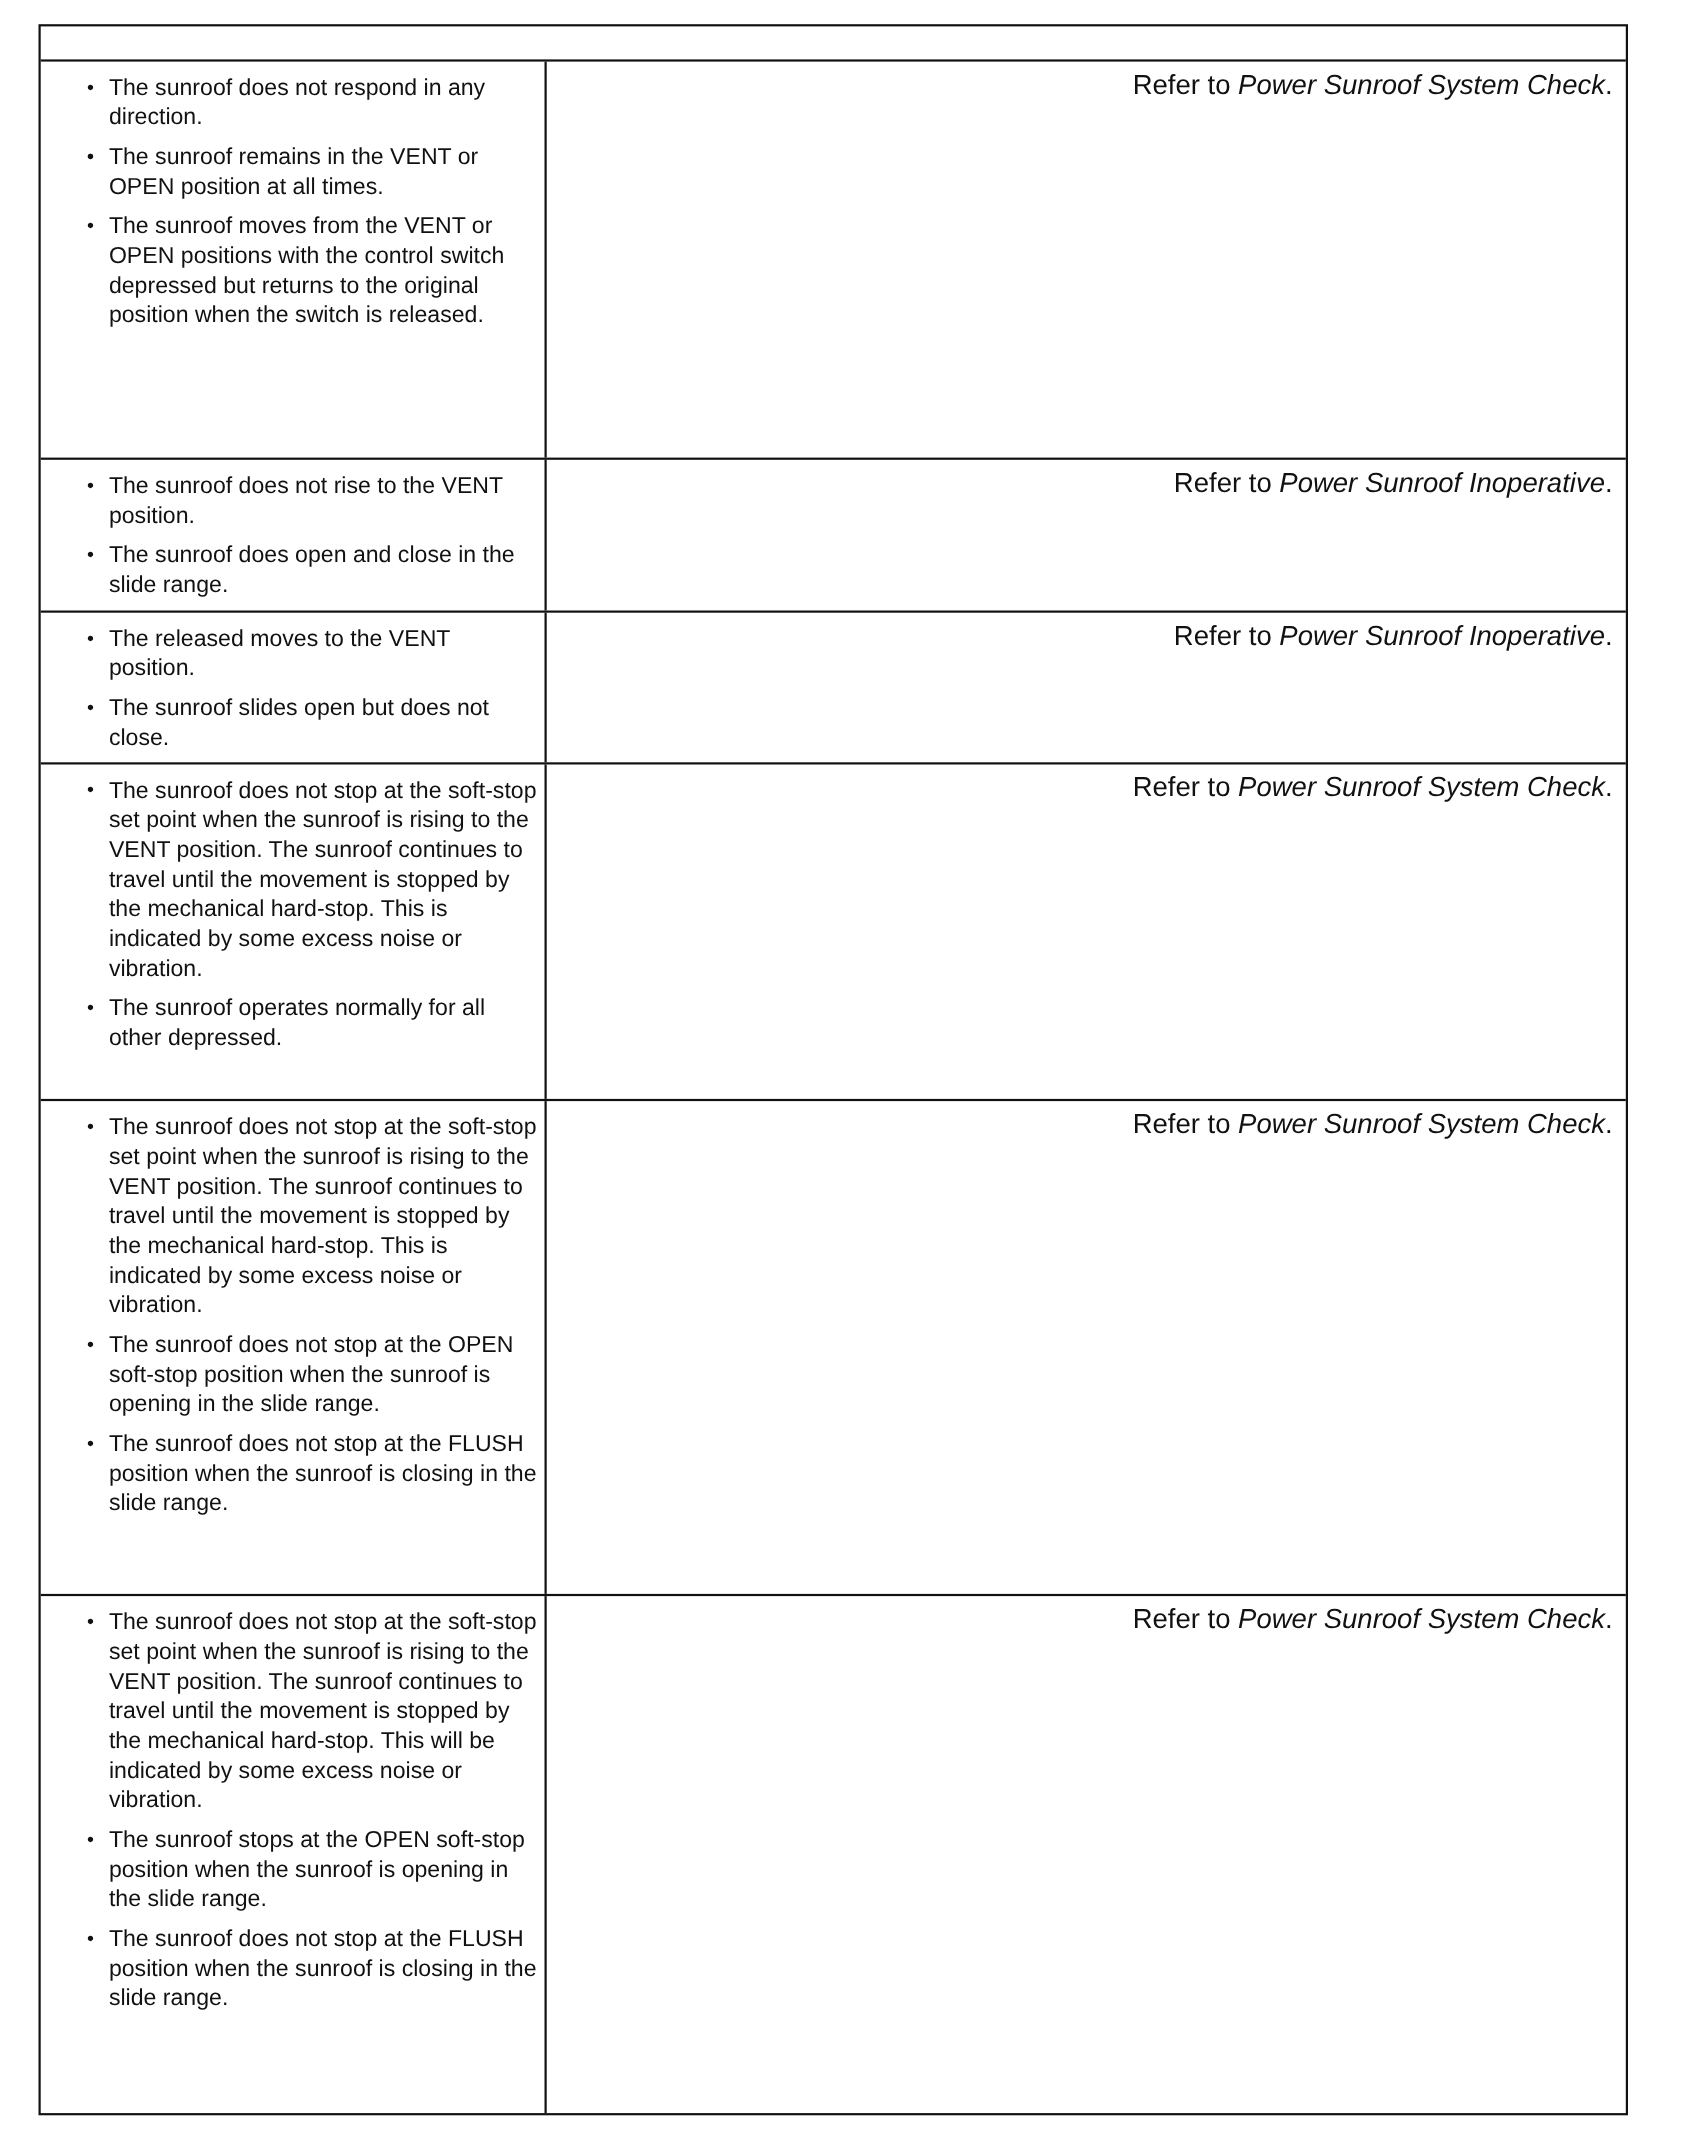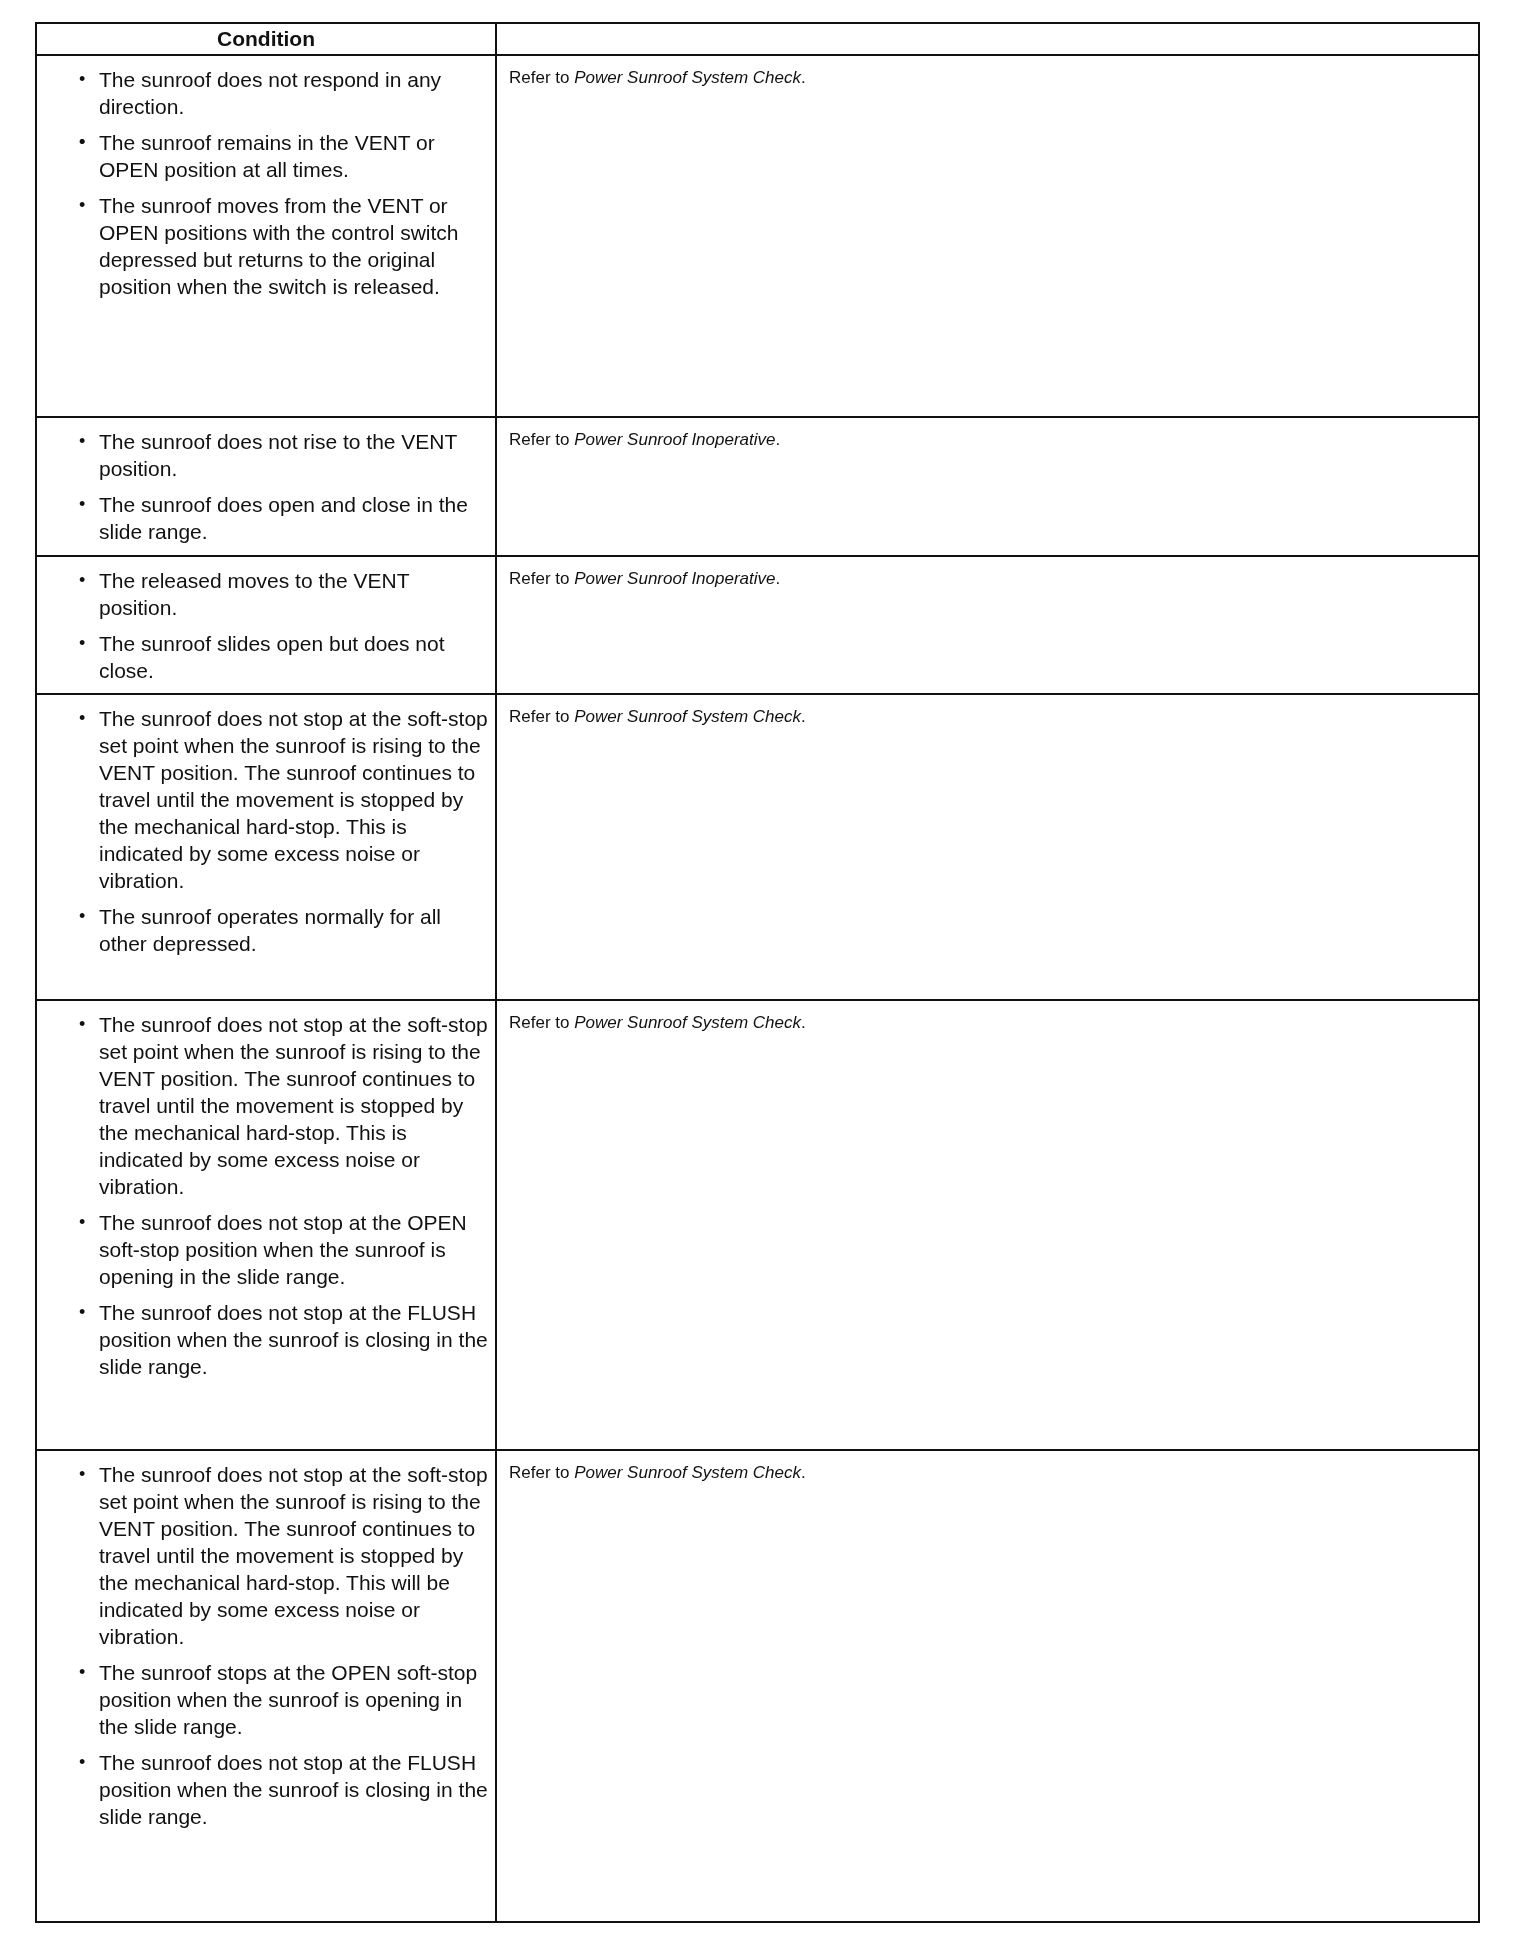--- a/index.html
+++ b/index.html
@@ -8,35 +8,34 @@
   .row { display:flex; border-top:2px solid #111; box-sizing:border-box; }
   .row.header { border-top:none; height:30px; }
   .cell { box-sizing:border-box; }
   .c1 { width:460px; border-right:2px solid #111; }
   .c2 { flex:1; }
   .header .cell { font-weight:bold; text-align:center; font-size:21px; line-height:30px; }
   .cond ul { list-style:none; margin:0; padding:10px 4px 6px 0; }
   .cond li { position:relative; padding-left:62px; font-size:21px; line-height:27px; margin-bottom:9px; }
   .cond li:last-child { margin-bottom:0; }
   .cond li .bullet { position:absolute; left:42px; top:0; font-size:18px; }
-  .act { padding:8px 12px; font-size:17px; line-height:27px; }
+  .act { padding:8px 12px; font-size:25px; line-height:27px;text-align:right; }
   .act i { font-style:italic; }
   .r1 { height:362px; }
   .r2 { height:139px; }
   .r3 { height:138px; }
   .r4 { height:306px; }
   .r5 { height:450px; }
   .r6 { height:472px; }
 </style>
 </head>
 <body>
 
 <div class="tbl">
   <div class="row header">
-    <div class="cell c1">Condition</div>
   </div>
   <div id="rows-container">
       <div class="row r1">
         <div class="cell c1 cond">
           <ul>
             <li><span class="bullet">•</span><span>The sunroof does not respond in any direction.</span></li>
             <li><span class="bullet">•</span></li>
             <li><span class="bullet">•</span><span>The sunroof remains in the VENT or OPEN position at all times.</span></li>
             <li><span class="bullet">•</span><span>The sunroof moves from the VENT or OPEN positions with the control switch depressed but returns to the original position when the switch is released.</span></li>
           </ul>

